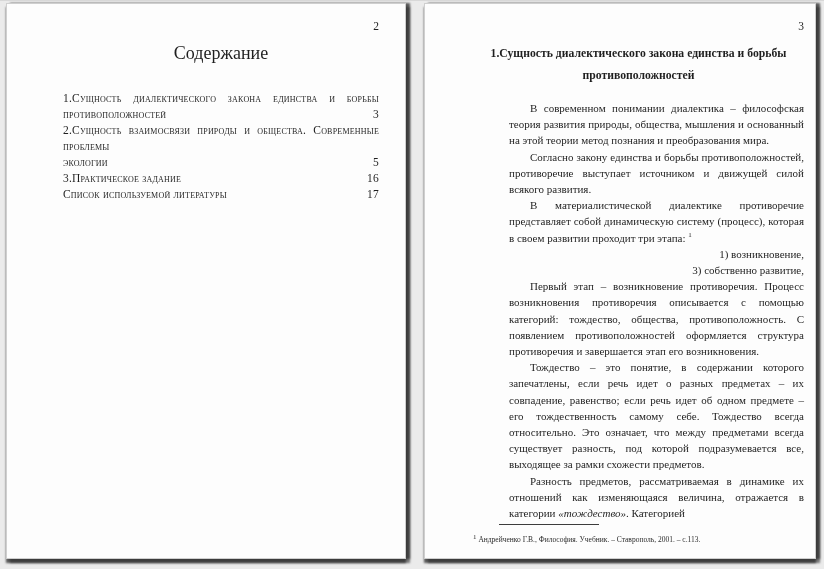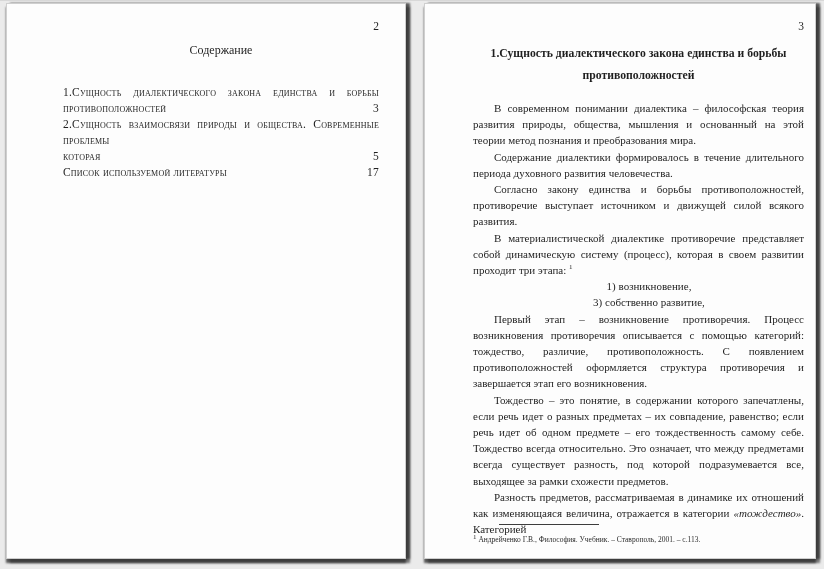--- a/index.html
+++ b/index.html
@@ -36,21 +36,21 @@
     width: 392px;
     padding: 16px 11px 0 48px;
   }
   .page-num {
     text-align: right;
     font-size: 11.5px;
     line-height: 13px;
   }
   .toc-title {
     text-align: center;
-    font-size: 12px;
+    font-size: 18px;
     margin-top: 10px;
   }
   .toc-list {
     margin-top: 26px;
     font-size: 11.5px;
     line-height: 16px;
     font-variant: small-caps;
     letter-spacing: 0.2px;
   }
   .toc-line { min-height: 16px; }
@@ -69,27 +69,28 @@
     font-weight: bold;
     font-size: 11.7px;
     line-height: 22px;
   }
   .body {
     margin-top: 13px;
     font-size: 11px;
     line-height: 16.2px;
     text-align: justify;
     hyphens: none;
+    margin-left: 36px;
   }
   .body p {
     margin: 0;
     text-indent: 21px;
   }
   .body p.list-line {
-    text-align: center;
+    text-align: right;
   }
   sup {
     font-size: 7px;
     line-height: 0;
   }
   .footnote-area {
     position: absolute;
     left: 48px;
     top: 520px;
     width: 330px;
@@ -121,25 +122,31 @@
         <div class="toc-line justify-last">1.Сущность диалектического закона единства и борьбы</div>
         <div class="toc-line split">
           <span>противоположностей</span>
           <span class="pg">3</span>
         </div>
       </div>
 
       <div class="toc-item">
         <div class="toc-line justify-last">2.Сущность взаимосвязи природы и общества. Современные проблемы</div>
         <div class="toc-line split">
-          <span>которая</span>
+          <span>экологии</span>
           <span class="pg">5</span>
         </div>
       </div>
 
+      <div class="toc-item">
+        <div class="toc-line split">
+          <span>3.Практическое задание</span>
+          <span class="pg">16</span>
+        </div>
+      </div>
 
       <div class="toc-item">
         <div class="toc-line split">
           <span>Список используемой литературы</span>
           <span class="pg">17</span>
         </div>
       </div>
 
     </div>
   </div>
@@ -147,26 +154,25 @@
   <div class="page page-right">
     <div class="page-num">3</div>
 
     <div class="heading">
       <div>1.Сущность диалектического закона единства и борьбы</div>
       <div>противоположностей</div>
     </div>
 
     <div class="body">
       <p>В современном понимании диалектика – философская теория развития природы, общества, мышления и основанный на этой теории метод познания и преобразования мира.</p>
-      <p>Содержание диалектики формировалось в течение длительного периода духовного развития человечества.</p>
       <p>Согласно закону единства и борьбы противоположностей, противоречие выступает источником и движущей силой всякого развития.</p>
       <p><span>В материалистической диалектике противоречие представляет собой динамическую систему (процесс), которая в своем развитии проходит три этапа: </span><sup>1</sup></p>
       <p class="list-line">1) возникновение,</p>
       <p class="list-line">3) собственно развитие,</p>
-      <p>Первый этап – возникновение противоречия. Процесс возникновения противоречия описывается с помощью категорий: тождество, различие, противоположность. С появлением противоположностей оформляется структура противоречия и завершается этап его возникновения.</p>
+      <p>Первый этап – возникновение противоречия. Процесс возникновения противоречия описывается с помощью категорий: тождество, общества, противоположность. С появлением противоположностей оформляется структура противоречия и завершается этап его возникновения.</p>
       <p>Тождество – это понятие, в содержании которого запечатлены, если речь идет о разных предметах – их совпадение, равенство; если речь идет об одном предмете – его тождественность самому себе. Тождество всегда относительно. Это означает, что между предметами всегда существует разность, под которой подразумевается все, выходящее за рамки схожести предметов.</p>
       <p><span>Разность предметов, рассматриваемая в динамике их отношений как изменяющаяся величина, отражается в категории </span><i>«тождество»</i><span>. Категорией</span></p>
     </div>
 
     <div class="footnote-area">
       <div class="footnote-sep"></div>
       <div class="footnote"><sup>1</sup> <span>Андрейченко Г.В., Философия. Учебник. – Ставрополь, 2001. – с.113.</span></div>
     </div>
   </div>
 

